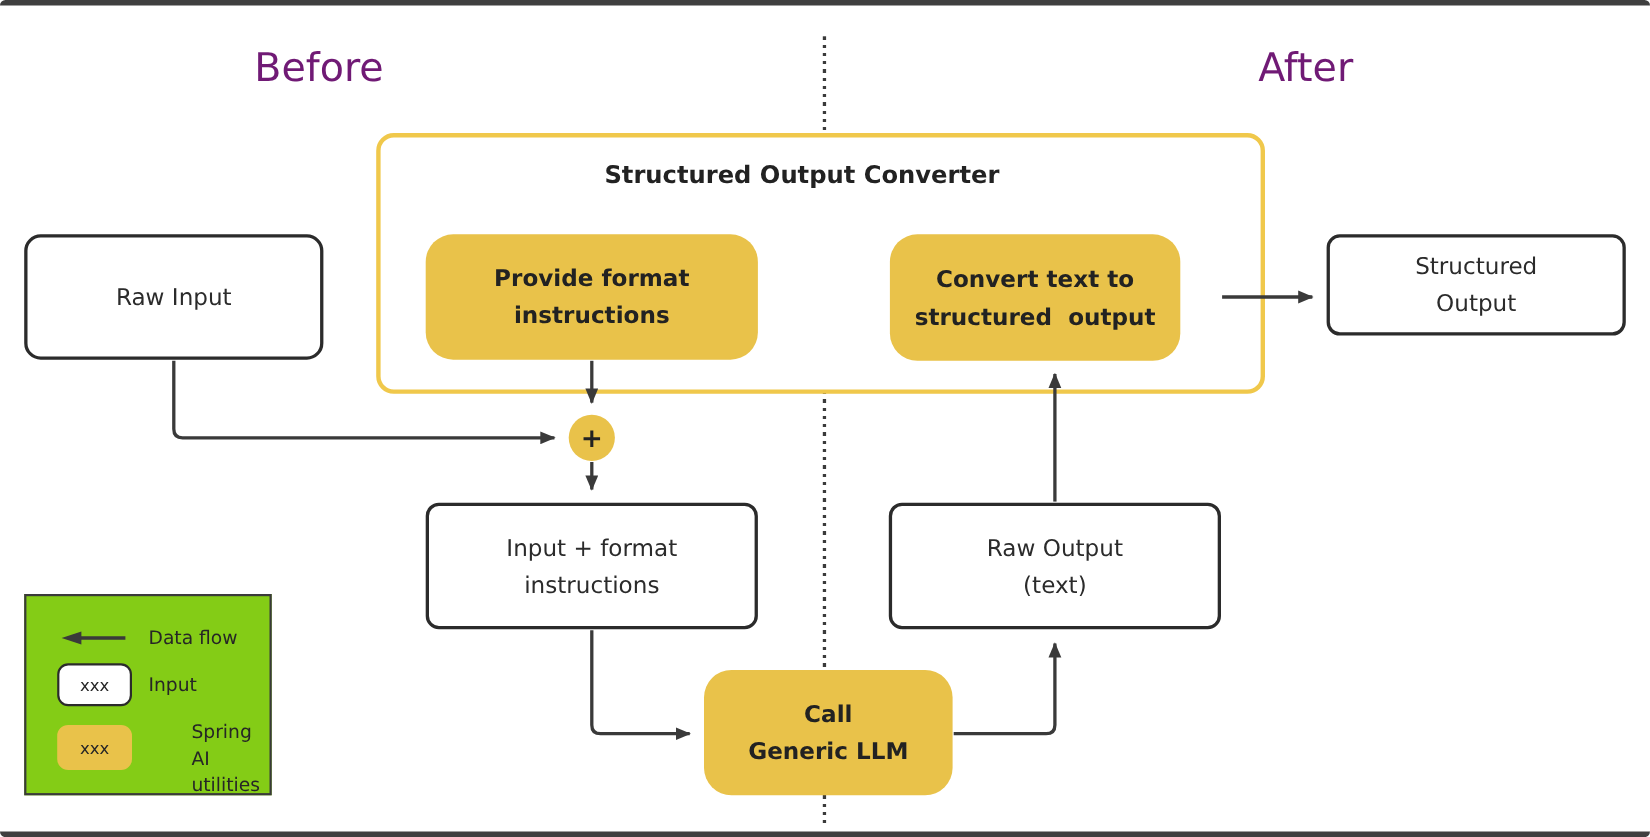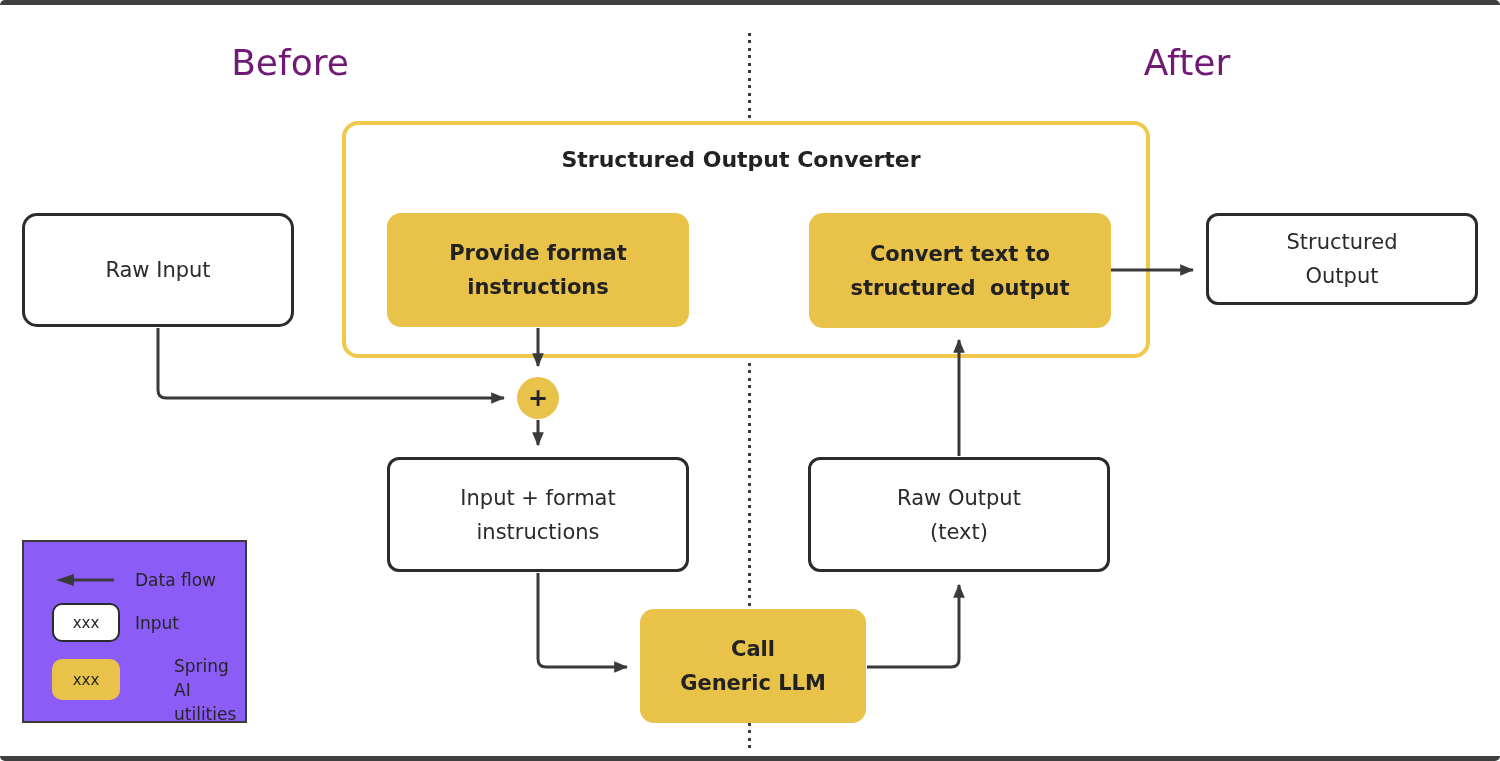--- a/index.html
+++ b/index.html
@@ -53,21 +53,21 @@
     top: 121px;
     width: 808px;
     height: 237px;
     background: #ffffff;
     border: 4px solid #f0c84b;
     border-radius: 16px;
     z-index: 2;
   }
   .converter-title {
     position: absolute;
-    left: 337px;
+    left: 325px;
     top: 147px;
     width: 808px;
     text-align: center;
     font-size: 22px;
     font-weight: 700;
     color: #222222;
     z-index: 3;
   }
 
   .node {
@@ -83,28 +83,28 @@
     z-index: 3;
   }
   .node.white {
     background: #ffffff;
     border: 3px solid #2b2b2b;
     border-radius: 12px;
     font-weight: 400;
   }
   .node.yellow {
     background: #e9c24a;
-    border-radius: 14px;
+    border-radius: 25px;
     font-weight: 700;
     color: #222222;
   }
 
   #raw-input-box         { left: 22px;   top: 213px; width: 272px; height: 114px; border-radius: 15px; }
   #provide-box           { left: 387px;  top: 213px; width: 302px; height: 114px; }
-  #convert-box           { left: 809px;  top: 213px; width: 302px; height: 115px; }
+  #convert-box           { left: 809px;  top: 213px; width: 264px; height: 115px; }
   #structured-output-box { left: 1206px; top: 213px; width: 272px; height: 92px; }
   #input-format-box      { left: 387px;  top: 457px; width: 302px; height: 115px; }
   #raw-output-box        { left: 808px;  top: 457px; width: 302px; height: 115px; }
   #call-llm-box          { left: 640px;  top: 609px; width: 226px; height: 114px; }
 
   .plus-circle {
     position: absolute;
     left: 517px;
     top: 377px;
     width: 42px;
@@ -134,21 +134,21 @@
     stroke: #3a3a3a;
     stroke-width: 3px;
   }
 
   .legend {
     position: absolute;
     left: 22px;
     top: 540px;
     width: 225px;
     height: 183px;
-    background: #8b5cf6;
+    background: #84cc16;
     border: 2px solid #3a3a3a;
     z-index: 3;
   }
   .legend-row { position: absolute; }
   .legend-label {
     font-size: 17px;
     color: #262626;
     white-space: pre-wrap;
     line-height: 24px;
   }

